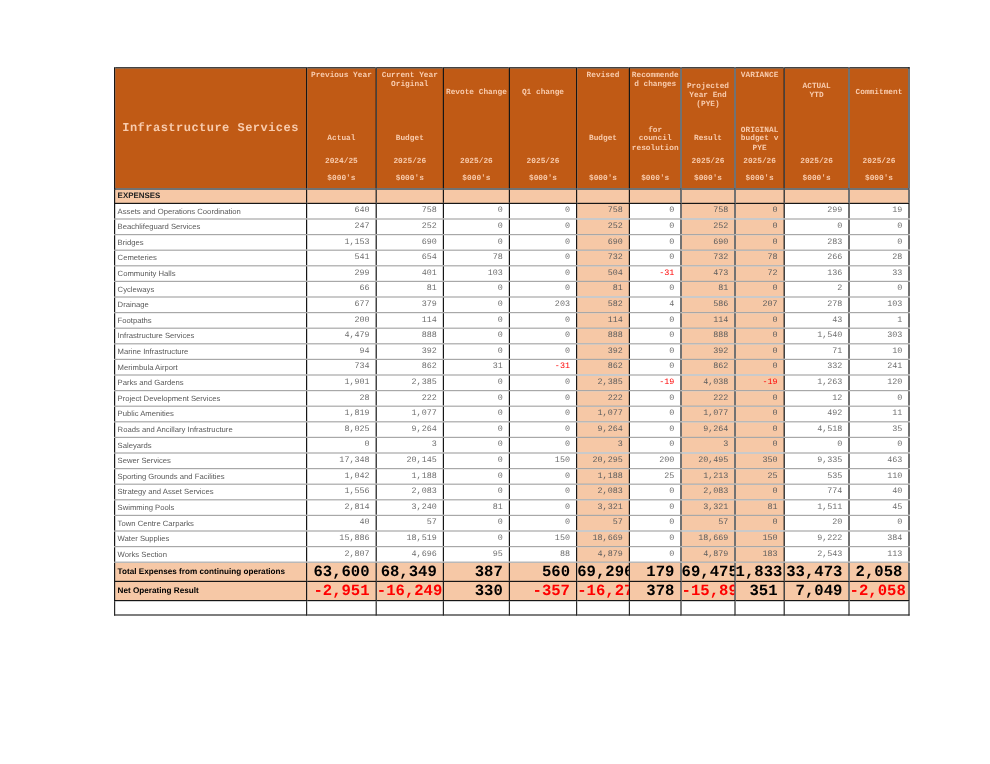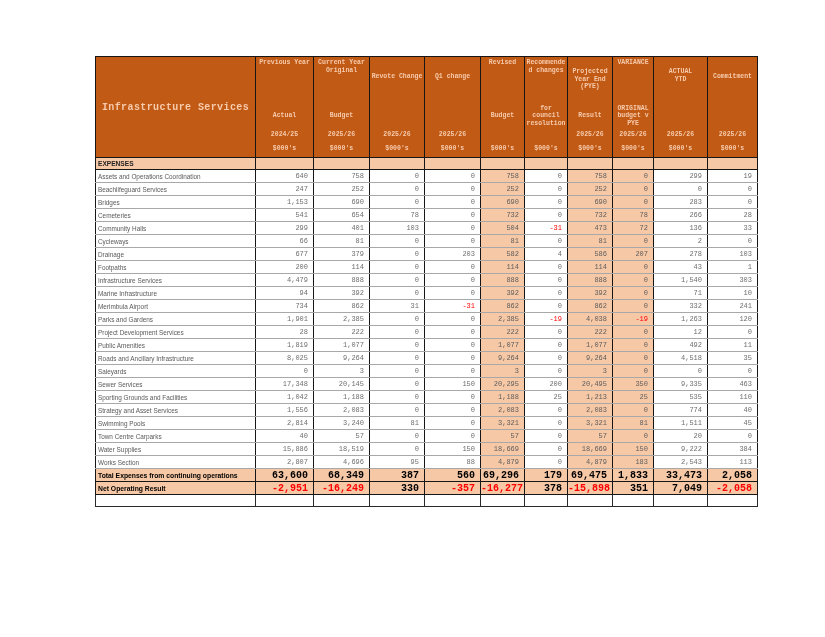--- a/index.html
+++ b/index.html
@@ -53,21 +53,21 @@
     border-left:1px solid #161616;text-align:left;
   }
   .section-row .num{background:#F6C8A6;}
 
   .total-row td,.net-row td{
     background:#F6C8A6 !important;font-weight:bold;
     border-top:1px solid #161616;border-bottom:1px solid #161616;border-left:1px solid #161616;
     height:12px;
   }
   .total-row .rlabel,.net-row .rlabel{color:#000;font-size:6.8px;}
-  .total-row .num,.net-row .num{color:#000;font-size:10px;}
+  .total-row .num,.net-row .num{color:#000;font-size:13px;}
 
   tfoot td{height:11px;background:#fff;border:1px solid #2a2a2a;}
 </style>
 </head>
 <body>
 
 <div class="sheet">
   <table>
     <colgroup>
       <col style="width:160px">

